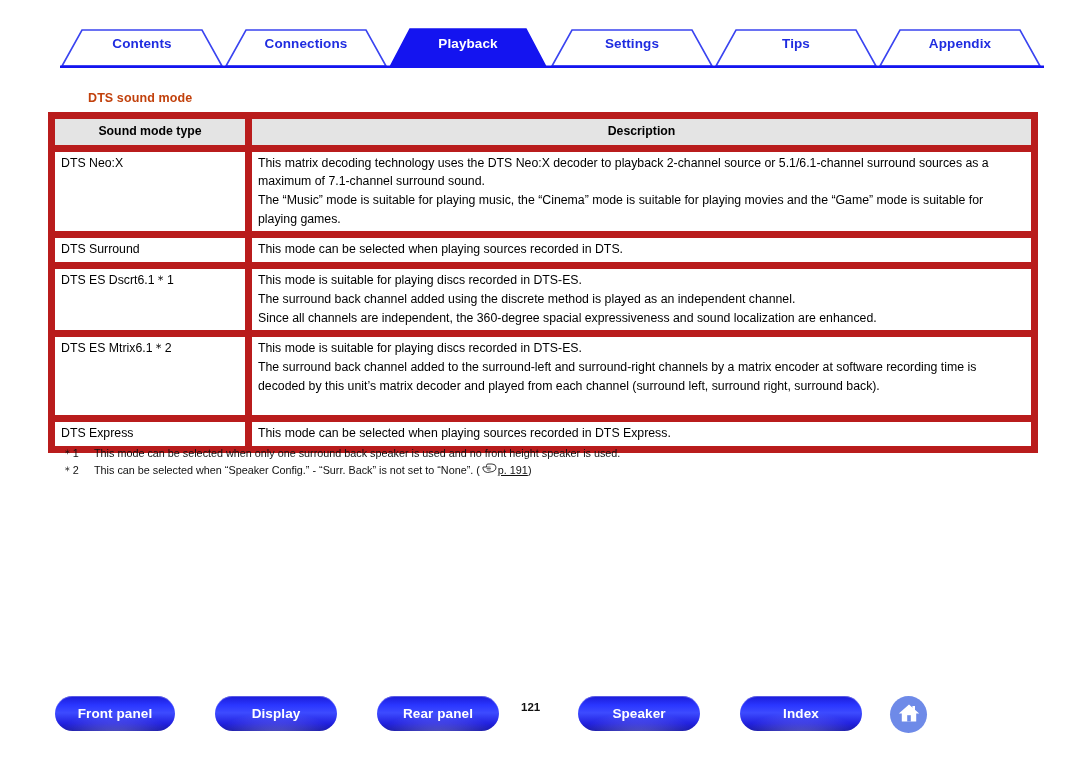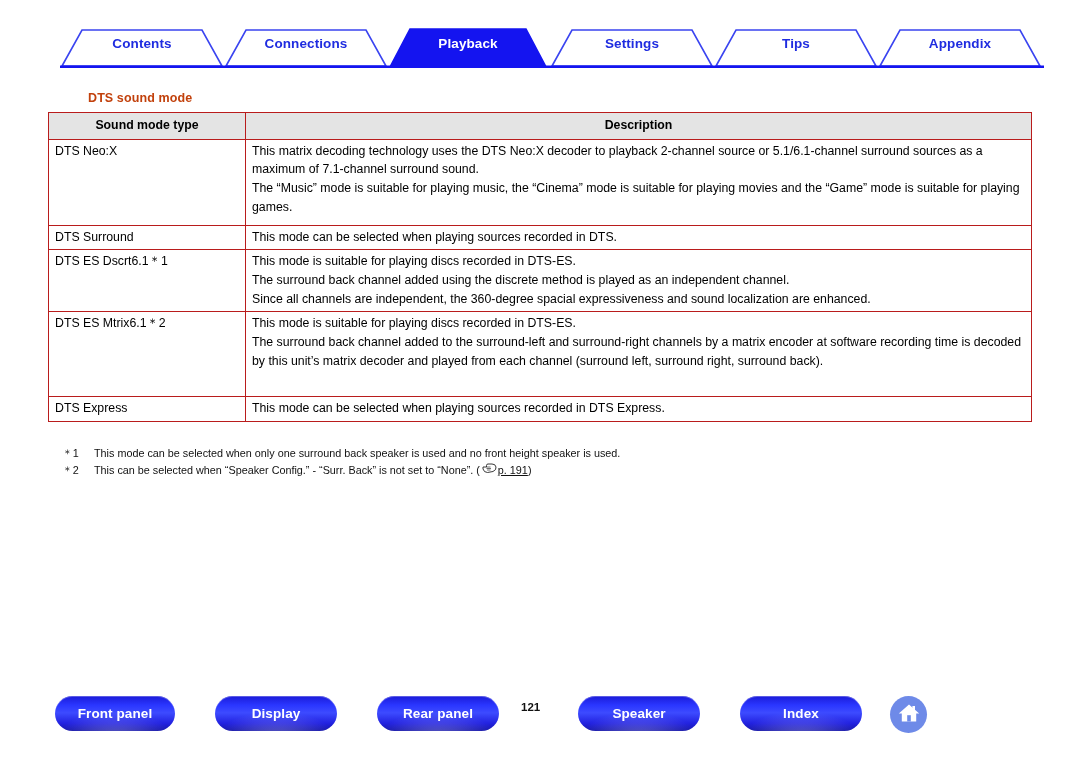--- a/index.html
+++ b/index.html
@@ -64,21 +64,21 @@
     width: 983px;
     border-collapse: collapse;
     table-layout: fixed;
     font-size: 12.3px;
     line-height: 1.52;
   }
   #mode-table col.c1 { width: 197px; }
   #mode-table col.c2 { width: 786px; }
   #mode-table th,
   #mode-table td {
-    border: 1px solid #b91c1c;
+    border: 7px solid #b91c1c;
     padding: 2px 6px 3px 6px;
     vertical-align: top;
     text-align: left;
   }
   #mode-table thead th {
     background: #e4e4e4;
     text-align: center;
     font-weight: bold;
     font-size: 12.3px;
     padding-top: 3px;

